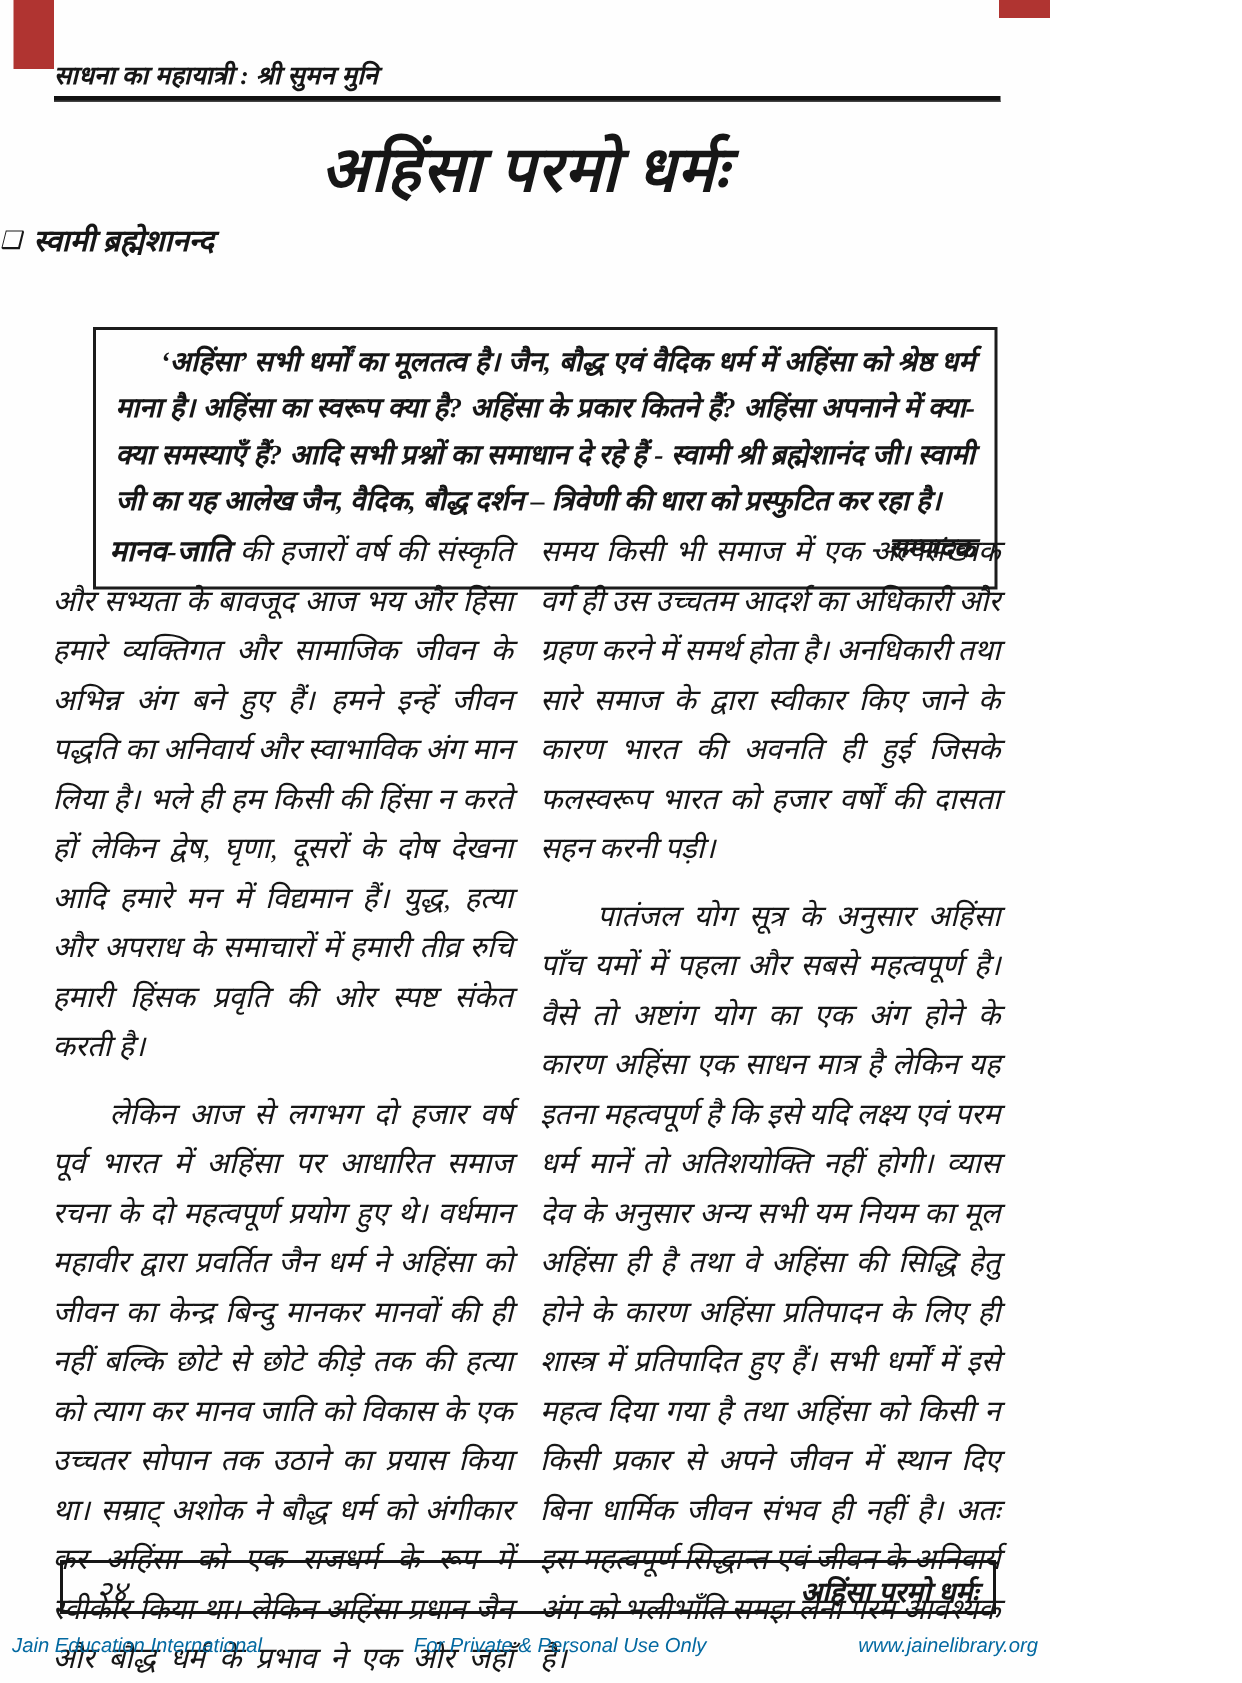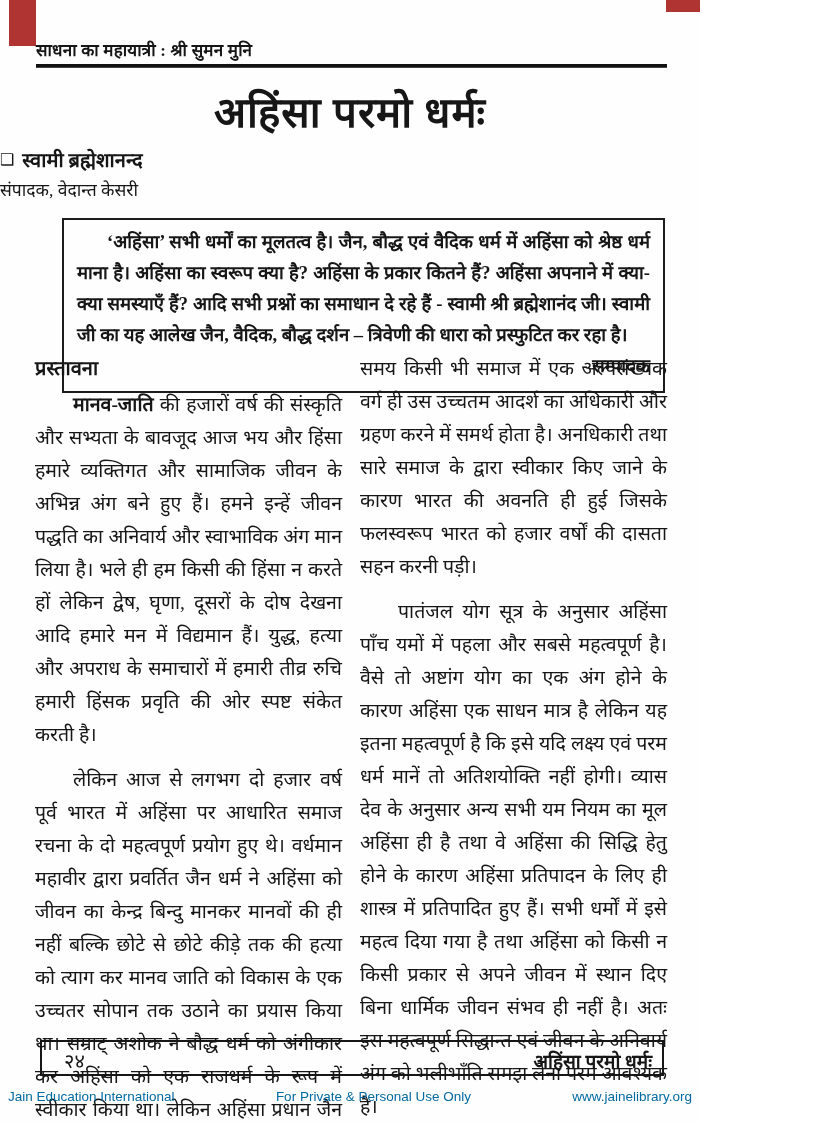--- a/index.html
+++ b/index.html
@@ -8,20 +8,21 @@
     background: #ffffff;
   }
   .page {
     position: relative;
     width: 700px;
     height: 1122px;
     background: #fefefe;
     overflow: hidden;
     font-family: "Liberation Serif", "DejaVu Serif", serif;
     color: #161616;
+    font-style: italic;
   }
   
   .corner-mark { position: absolute; background: #b03431; }
   .corner-mark.tl { left: 9px; top: 0; width: 27px; height: 46px; }
   .corner-mark.tr { right: 0; top: 0; width: 34px; height: 12px; }
 
   .running-head {
     position: absolute;
     left: 36px; top: 38px;
     font-size: 17px;
@@ -133,31 +134,29 @@
 
   <div class="running-head">साधना का महायात्री : श्री सुमन मुनि</div>
   <div class="head-rule"></div>
 
   <h1 class="title">अहिंसा परमो धर्मः</h1>
 
   <div class="byline-wrap">
     <div class="byline">
       <span class="bullet">❑</span><span>स्वामी ब्रह्मेशानन्द</span>
     </div>
-    <div class="byrole">संपादक, वेदान्त केसरी</div>
   </div>
 
   <div class="abstract-box">
     <span class="lead-indent"></span><span class="abstract-text">‘अहिंसा’ सभी धर्मों का मूलतत्व है। जैन, बौद्ध एवं वैदिक धर्म में अहिंसा को श्रेष्ठ धर्म माना है। अहिंसा का स्वरूप क्या है? अहिंसा के प्रकार कितने हैं? अहिंसा अपनाने में क्या-क्या समस्याएँ हैं? आदि सभी प्रश्नों का समाधान दे रहे हैं - स्वामी श्री ब्रह्मेशानंद जी। स्वामी जी का यह आलेख जैन, वैदिक, बौद्ध दर्शन – त्रिवेणी की धारा को प्रस्फुटित कर रहा है।</span>
     <span class="signoff">- सम्पादक</span>
   </div>
 
   <div class="cols">
     <div class="col left">
-      <h3>प्रस्तावना</h3>
       <p class="indent"><b>मानव-जाति</b><span> की हजारों वर्ष की संस्कृति और सभ्यता के बावजूद आज भय और हिंसा हमारे व्यक्तिगत और सामाजिक जीवन के अभिन्न अंग बने हुए हैं। हमने इन्हें जीवन पद्धति का अनिवार्य और स्वाभाविक अंग मान लिया है। भले ही हम किसी की हिंसा न करते हों लेकिन द्वेष, घृणा, दूसरों के दोष देखना आदि हमारे मन में विद्यमान हैं। युद्ध, हत्या और अपराध के समाचारों में हमारी तीव्र रुचि हमारी हिंसक प्रवृति की ओर स्पष्ट संकेत करती है।</span></p>
       <p class="indent">लेकिन आज से लगभग दो हजार वर्ष पूर्व भारत में अहिंसा पर आधारित समाज रचना के दो महत्वपूर्ण प्रयोग हुए थे। वर्धमान महावीर द्वारा प्रवर्तित जैन धर्म ने अहिंसा को जीवन का केन्द्र बिन्दु मानकर मानवों की ही नहीं बल्कि छोटे से छोटे कीड़े तक की हत्या को त्याग कर मानव जाति को विकास के एक उच्चतर सोपान तक उठाने का प्रयास किया था। सम्राट् अशोक ने बौद्ध धर्म को अंगीकार कर अहिंसा को एक राजधर्म के रूप में स्वीकार किया था। लेकिन अहिंसा प्रधान जैन और बौद्ध धर्म के प्रभाव ने एक ओर जहाँ समाज को एक उच्चतर दिशा प्रदान की, वहीं दूसरी ओर उसने समाज को दुर्बल भी किया। अहिंसा उच्चतम आदर्श है और किसी भी</p>
     </div>
     <div class="col right">
       <p>समय किसी भी समाज में एक अल्पसंख्यक वर्ग ही उस उच्चतम आदर्श का अधिकारी और ग्रहण करने में समर्थ होता है। अनधिकारी तथा सारे समाज के द्वारा स्वीकार किए जाने के कारण भारत की अवनति ही हुई जिसके फलस्वरूप भारत को हजार वर्षों की दासता सहन करनी पड़ी।</p>
       <p class="indent">पातंजल योग सूत्र के अनुसार अहिंसा पाँच यमों में पहला और सबसे महत्वपूर्ण है। वैसे तो अष्टांग योग का एक अंग होने के कारण अहिंसा एक साधन मात्र है लेकिन यह इतना महत्वपूर्ण है कि इसे यदि लक्ष्य एवं परम धर्म मानें तो अतिशयोक्ति नहीं होगी। व्यास देव के अनुसार अन्य सभी यम नियम का मूल अहिंसा ही है तथा वे अहिंसा की सिद्धि हेतु होने के कारण अहिंसा प्रतिपादन के लिए ही शास्त्र में प्रतिपादित हुए हैं। सभी धर्मों में इसे महत्व दिया गया है तथा अहिंसा को किसी न किसी प्रकार से अपने जीवन में स्थान दिए बिना धार्मिक जीवन संभव ही नहीं है। अतः इस महत्वपूर्ण सिद्धान्त एवं जीवन के अनिवार्य अंग को भलीभाँति समझ लेना परम आवश्यक है।</p>
       <p class="indent">सामान्यतः हिंसा का अर्थ है – दूसरे को मारना या कष्ट पहुँचाना और अहिंसा का अर्थ है किसी को कष्ट न</p>
     </div>
   </div>
 

